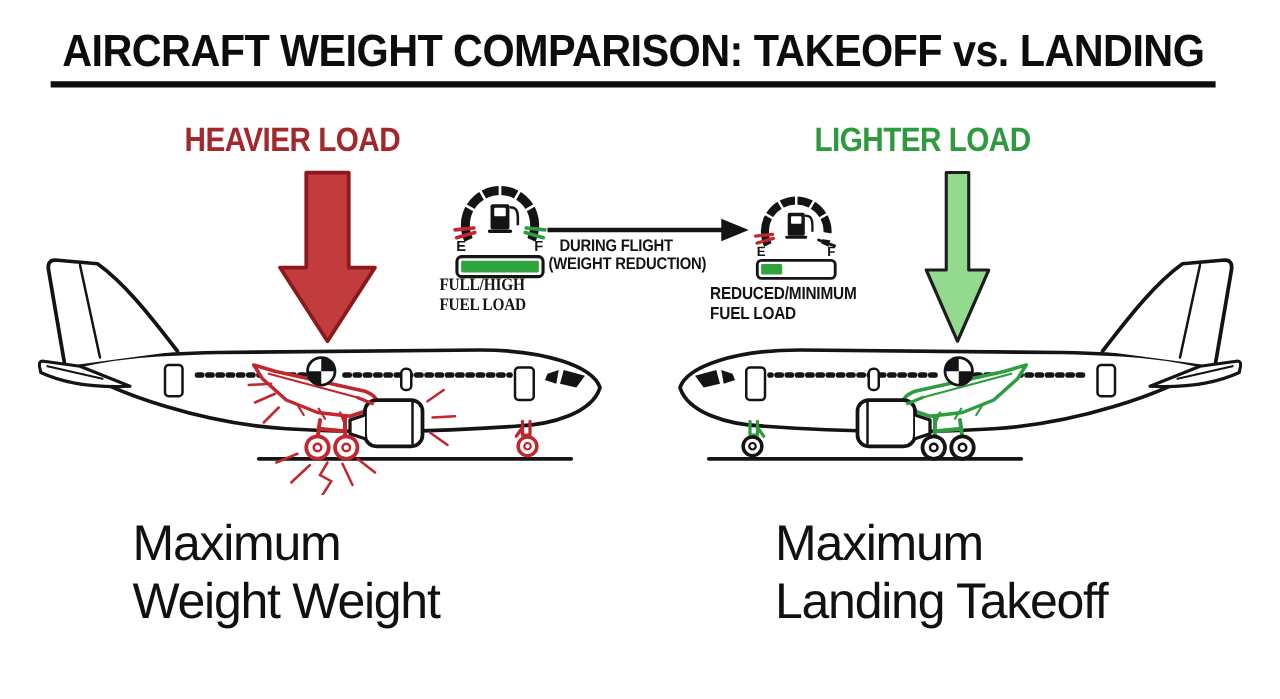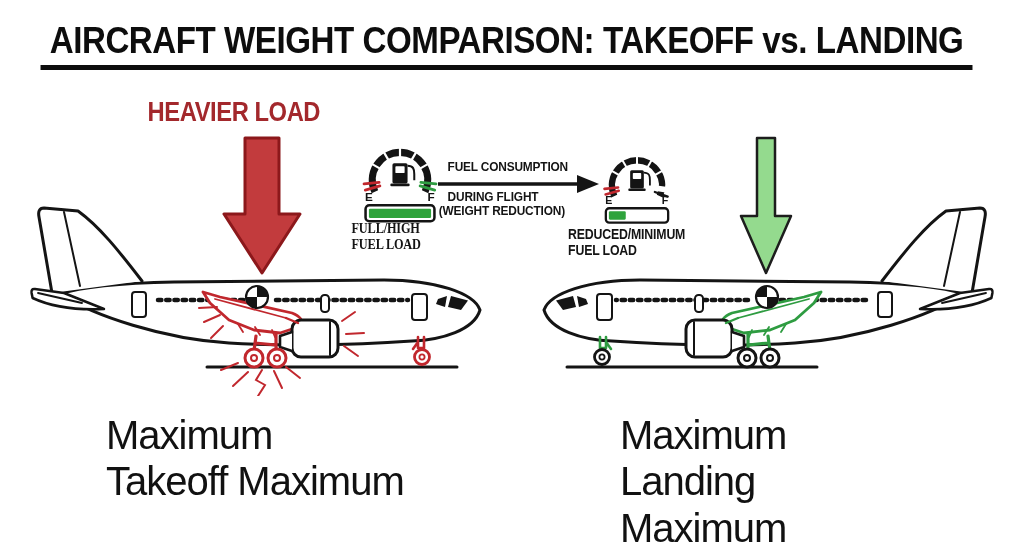--- a/index.html
+++ b/index.html
@@ -40,20 +40,23 @@
 <div class="canvas">
 
   <div class="abs title-wrap">
     <div class="title">AIRCRAFT WEIGHT COMPARISON: TAKEOFF vs. LANDING</div>
   </div>
 
   <div class="abs center" style="left:132px;top:99px;width:260px;">
     <div class="load-label heavy cond">HEAVIER LOAD</div>
   </div>
 
+  <div class="abs center" style="left:636px;top:99px;width:260px;">
+    <div class="load-label light cond">LIGHTER LOAD</div>
+  </div>
 
   <svg class="abs" style="left:217px;top:136px;" width="90" height="140" viewBox="0 0 90 140">
     <polygon points="28,2 62,2 62,78 83,78 45,137 7,78 28,78" style="fill:var(--arrow-red-fill,#c23b3d);stroke:var(--arrow-red-border,#8c181b);" stroke-width="3" stroke-linejoin="round"></polygon>
   </svg>
 
   <svg class="abs" style="left:738px;top:136px;" width="56" height="140" viewBox="0 0 56 140">
     <polygon points="19,2 37,2 37,80 53,80 28,137 3,80 19,80" style="fill:var(--arrow-green-fill,#94da8e);stroke:var(--arrow-green-border,#1d1d1d);" stroke-width="2.5" stroke-linejoin="round"></polygon>
   </svg>
 
   <svg class="abs" style="left:358px;top:140px;" width="84" height="87" viewBox="0 -4 100 100">
@@ -83,23 +86,20 @@
     <text class="gtext" x="87" y="67" font-size="14" text-anchor="middle" fill="#141414">F</text>
     <rect x="9" y="72" width="82" height="19" rx="4.5" fill="#ffffff" stroke="#141414" stroke-width="3"></rect>
     <rect x="13" y="76" height="11" rx="1.5" width="74.0" style="fill:var(--gauge-green,#2fa33c);"></rect>
   </svg>
 
   <div class="abs center" style="left:343px;top:221px;width:142px;font-family:Liberation Serif, serif;">
     <div class="smlbl cond">FULL/HIGH</div>
     <div class="smlbl cond">FUEL LOAD</div>
   </div>
 
-  <div class="abs center" style="left:438px;top:159px;width:160px;">
-    <div class="smlbl cond" style="font-size:13.5px;">FUEL CONSUMPTION</div>
-  </div>
   <svg class="abs" style="left:436px;top:173px;" width="166" height="22" viewBox="0 0 166 22">
     <path d="M2 11 H142" stroke="#141414" stroke-width="3.6"></path>
     <polygon points="141,2 163,11 141,20" fill="#141414"></polygon>
   </svg>
   <div class="abs center" style="left:428px;top:203px;width:180px;">
     <div class="smlbl cond" style="font-size:13.5px;">(WEIGHT REDUCTION)</div>
   </div>
   <div class="abs center" style="left:438px;top:189px;width:160px;">
     <div class="smlbl cond" style="font-size:13.5px;">DURING FLIGHT</div>
   </div>
@@ -204,20 +204,20 @@
     <use href="#plane-shape" style="--accent:var(--plane-red,#c1272d); --wheel:var(--plane-red,#c1272d);"></use>
     <use href="#stress-marks" style="--accent:var(--plane-red,#c1272d);"></use>
   </svg>
 
   <svg class="abs" style="left:520px;top:196px;" width="480" height="200" viewBox="0 0 480 200">
     <use href="#plane-shape" transform="translate(480 0) scale(-1 1)" style="--accent:var(--plane-green,#2e9c41); --wheel:#141414;"></use>
   </svg>
 
   <div class="abs center" style="left:106px;top:412px;width:304px;">
     <div class="weight-label">Maximum</div>
-    <div class="weight-label">Takeoff Maximum</div>
+    <div class="weight-label">Weight Weight</div>
   </div>
   <div class="abs center" style="left:620px;top:412px;width:304px;">
     <div class="weight-label">Maximum</div>
-    <div class="weight-label">Landing Maximum</div>
+    <div class="weight-label">Landing Takeoff</div>
   </div>
 
 </div>
 
 </body></html>

